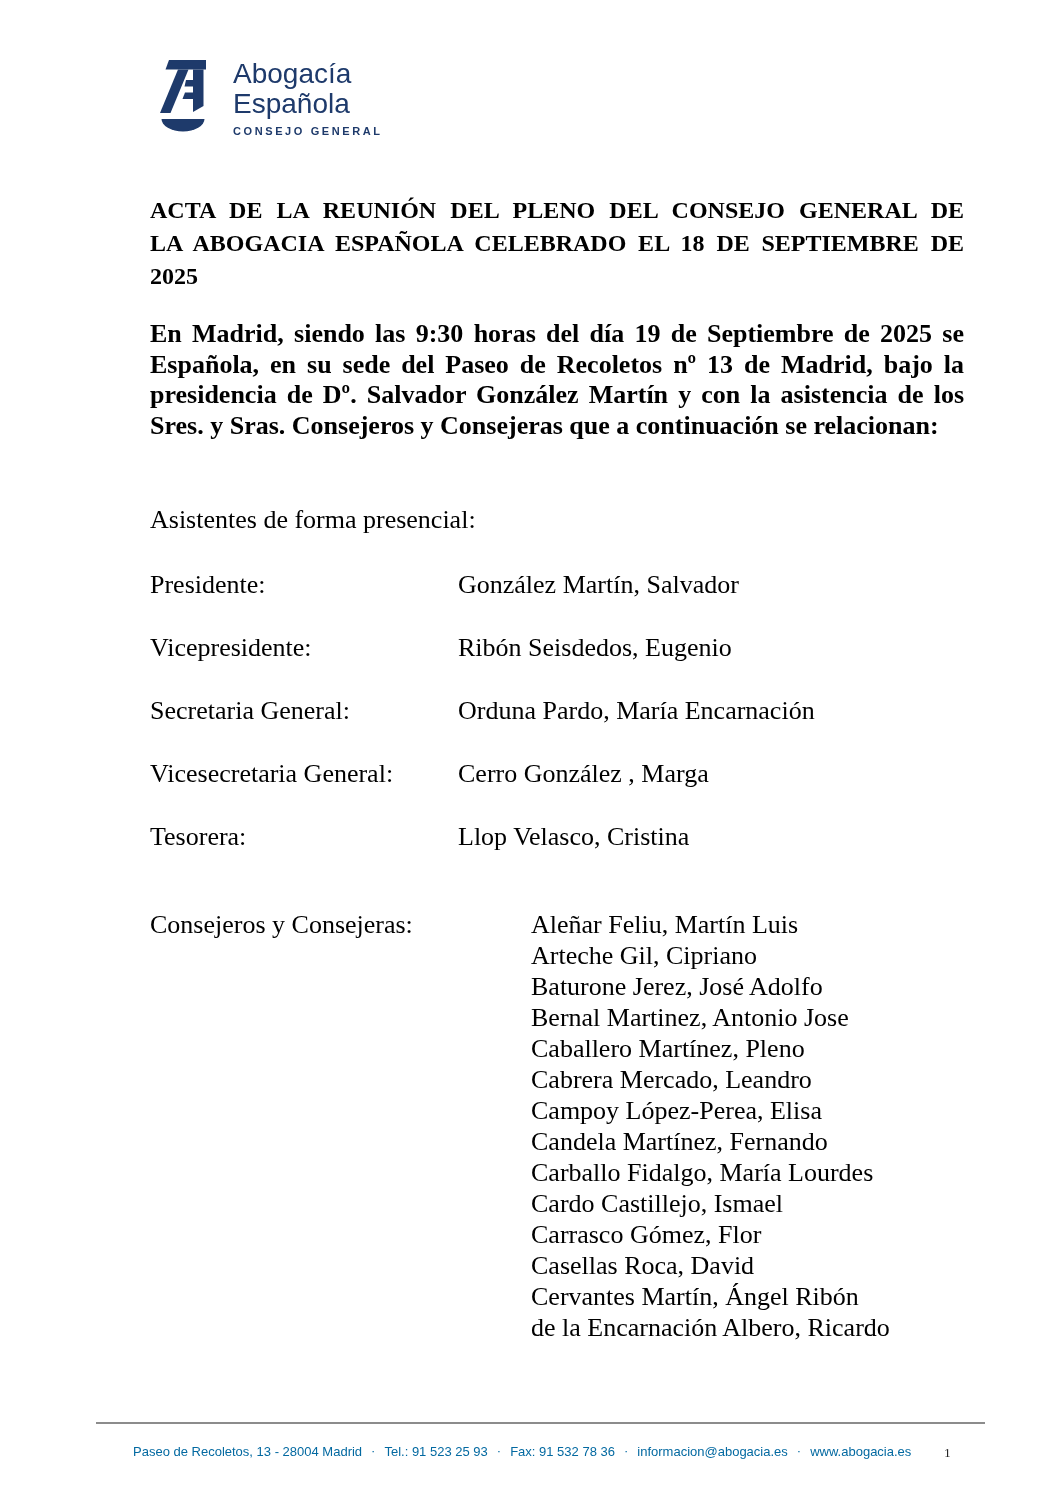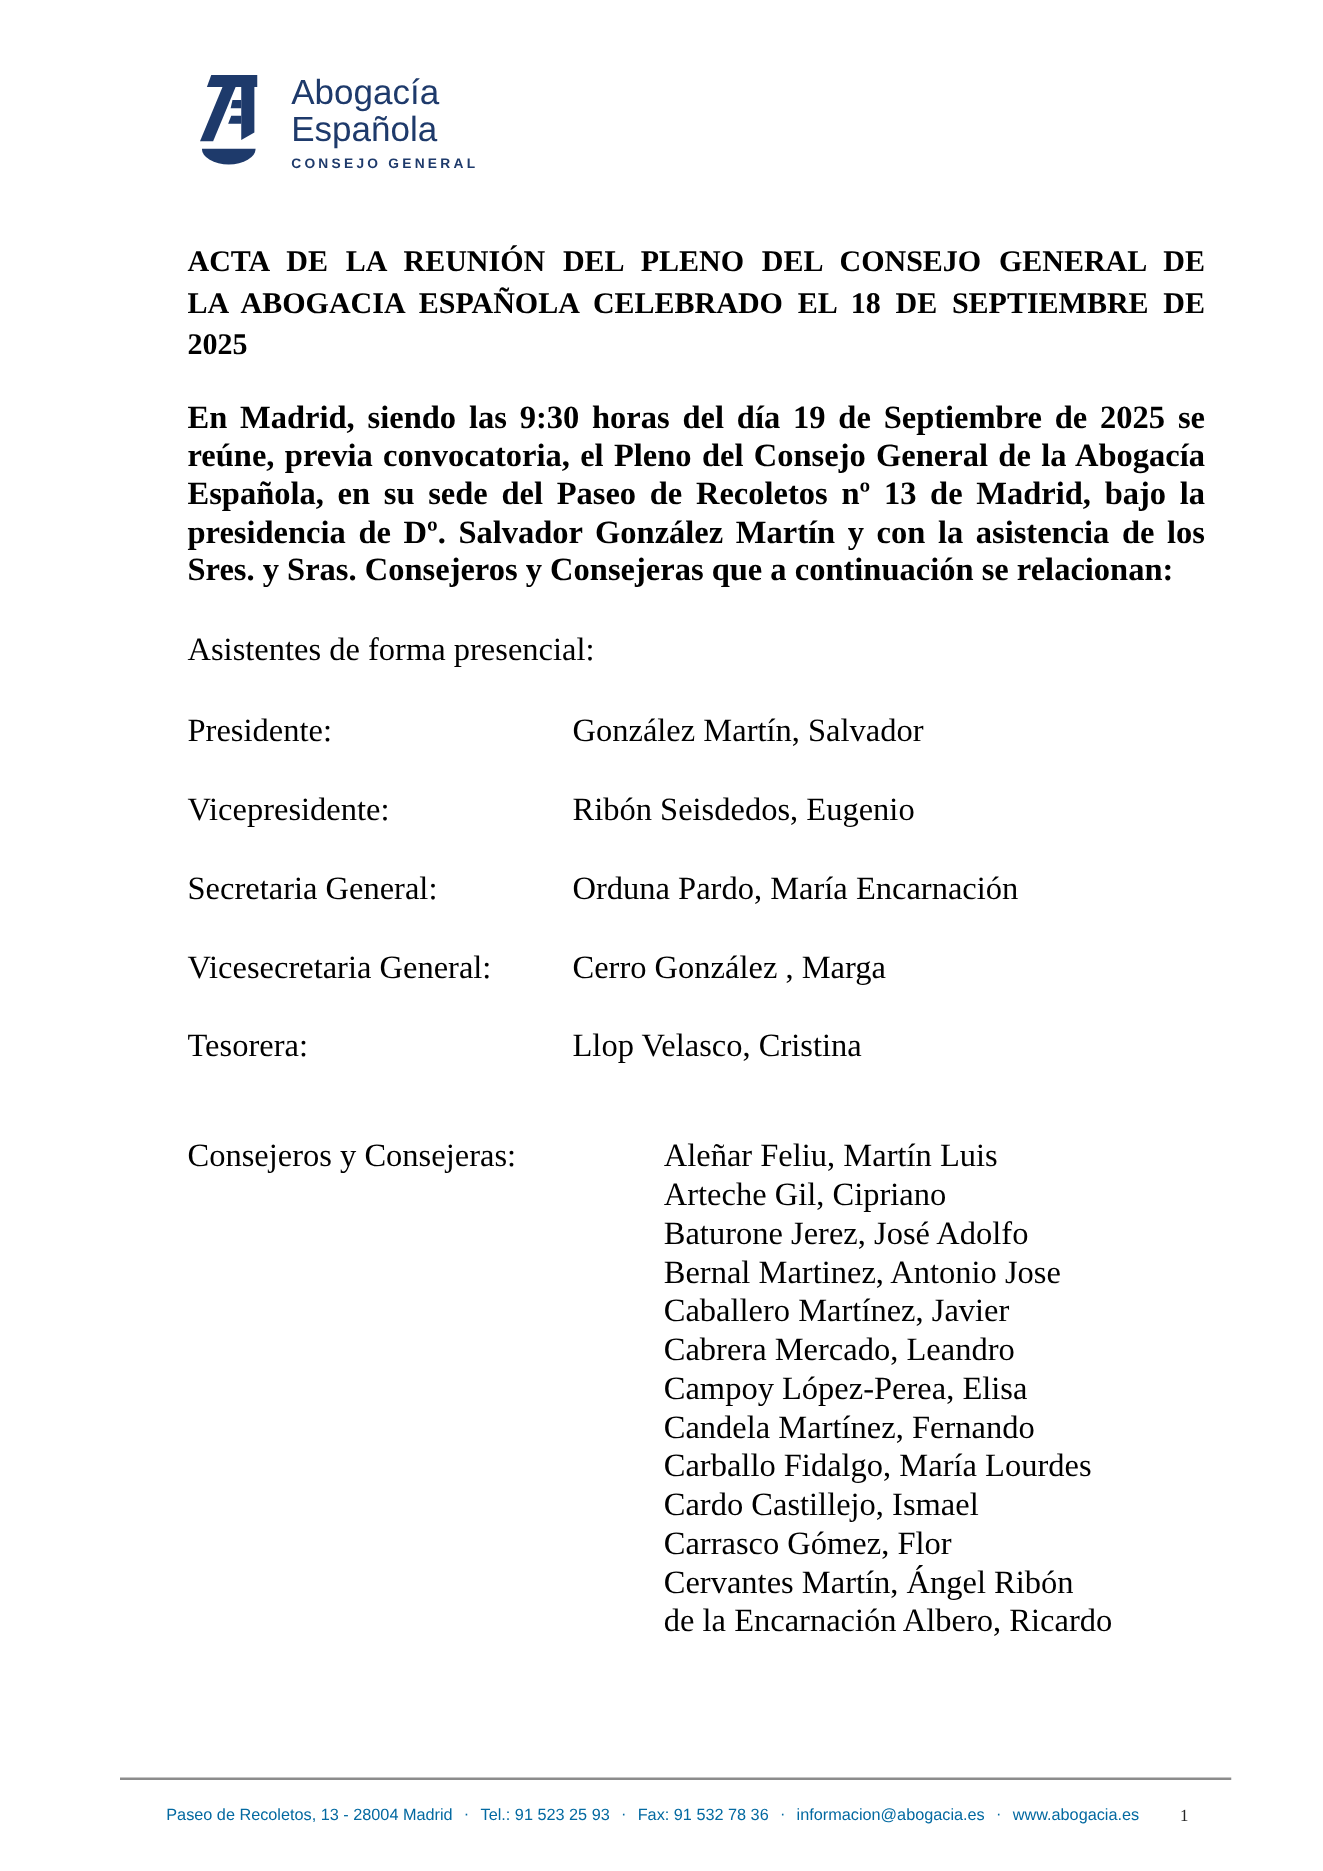--- a/index.html
+++ b/index.html
@@ -66,21 +66,20 @@
 <div class="abs doc-title">
 
 <div class="line">ACTA DE LA REUNIÓN DEL PLENO DEL CONSEJO GENERAL DE</div>
     <div class="line">LA ABOGACIA ESPAÑOLA CELEBRADO EL 18 DE SEPTIEMBRE DE</div>
     <div class="line">2025</div>
   </div>
 
 <div class="abs intro">
 
 <div class="line">En Madrid, siendo las 9:30 horas del día 19 de Septiembre de 2025 se</div>
-    <div class="line">reúne, previa convocatoria, el Pleno del Consejo General de la Abogacía</div>
     <div class="line">Española, en su sede del Paseo de Recoletos nº 13 de Madrid, bajo la</div>
     <div class="line">presidencia de Dº. Salvador González Martín y con la asistencia de los</div>
     <div class="line">Sres. y Sras. Consejeros y Consejeras que a continuación se relacionan:</div>
   </div>
 
 <div class="abs attn-heading">Asistentes de forma presencial:</div>
 
 <div class="abs roles">
 
     <div class="role-row">
@@ -110,27 +109,28 @@
   </div>
 
 <div class="abs consejeros">
   <span class="consejeros-label">Consejeros y Consejeras:</span>
   <div class="consejeros-names">
 
   <div class="name-line">Aleñar Feliu, Martín Luis</div>
       <div class="name-line">Arteche Gil, Cipriano</div>
       <div class="name-line">Baturone Jerez, José Adolfo</div>
       <div class="name-line">Bernal Martinez, Antonio Jose</div>
-      <div class="name-line">Caballero Martínez, Javier</div>
+      <div class="name-line">Caballero Martínez, Pleno</div>
       <div class="name-line">Cabrera Mercado, Leandro</div>
       <div class="name-line">Campoy López-Perea, Elisa</div>
       <div class="name-line">Candela Martínez, Fernando</div>
       <div class="name-line">Carballo Fidalgo, María Lourdes</div>
       <div class="name-line">Cardo Castillejo, Ismael</div>
       <div class="name-line">Carrasco Gómez, Flor</div>
+      <div class="name-line">Casellas Roca, David</div>
       <div class="name-line">Cervantes Martín, Ángel Ribón</div>
       <div class="name-line">de la Encarnación Albero, Ricardo</div>
     </div>
 </div>
 
 <div class="abs footer-rule"></div>
 <div class="abs footer-text">
   
 <span class="item"><span>Paseo de Recoletos, 13 - 28004 Madrid</span></span><span class="item"><span class="sep">·</span><span>Tel.: 91 523 25 93</span></span><span class="item"><span class="sep">·</span><span>Fax: 91 532 78 36</span></span><span class="item"><span class="sep">·</span><span>informacion@abogacia.es</span></span><span class="item"><span class="sep">·</span><span>www.abogacia.es</span></span></div>
 <div class="abs page-num">1</div>

